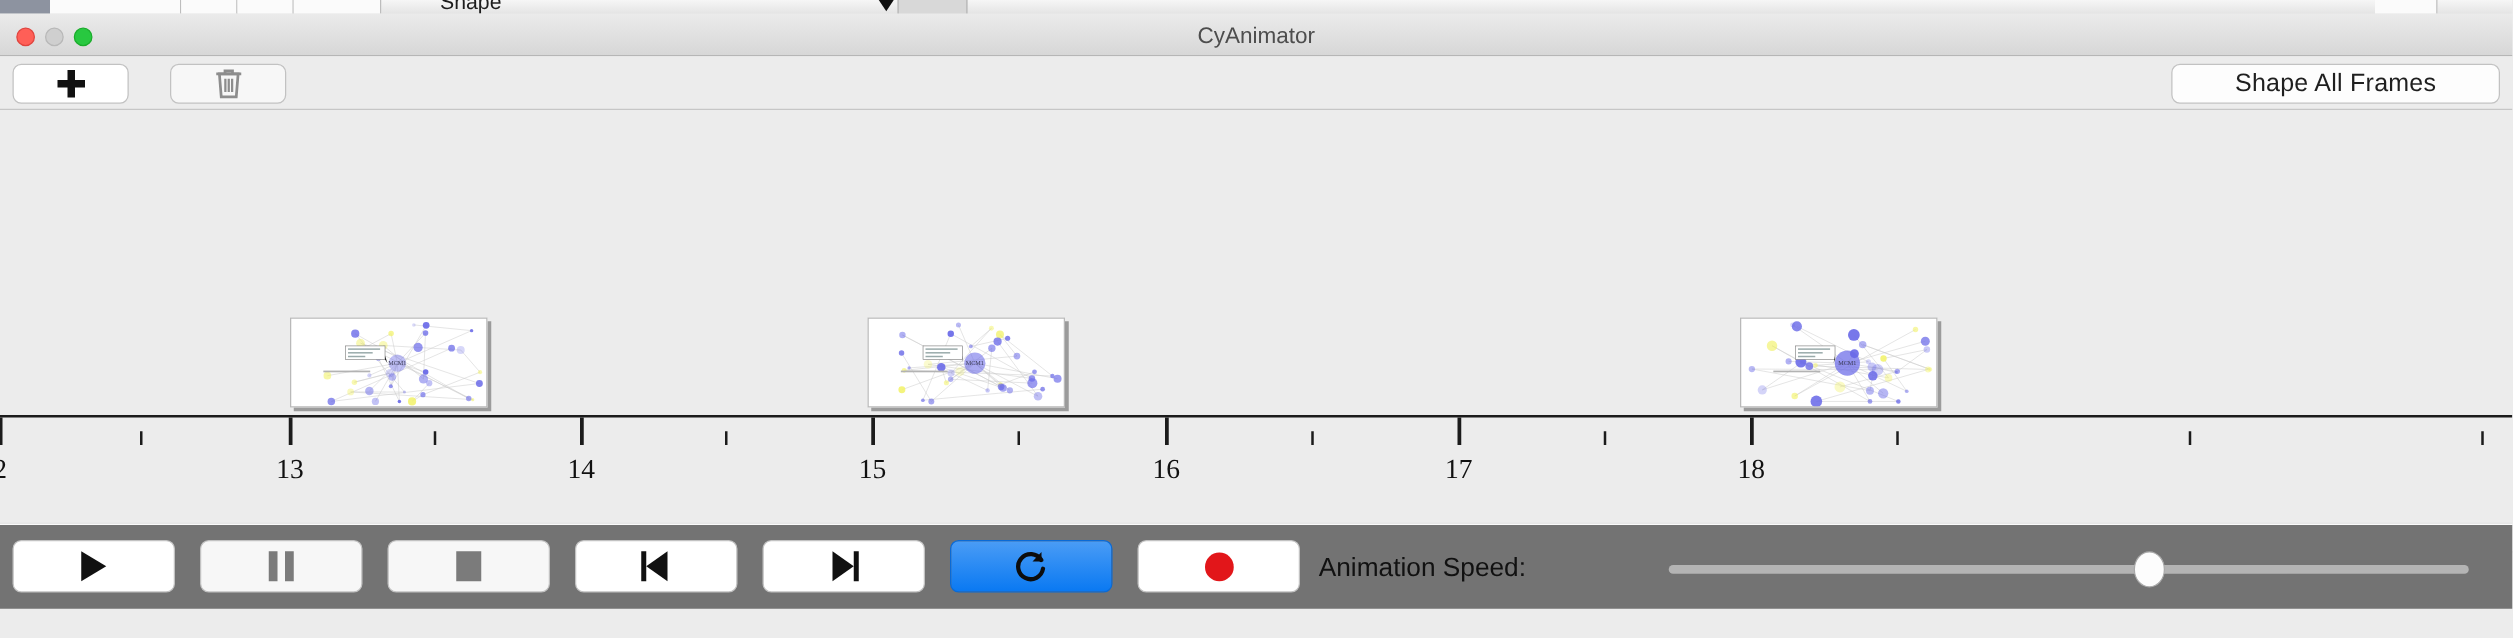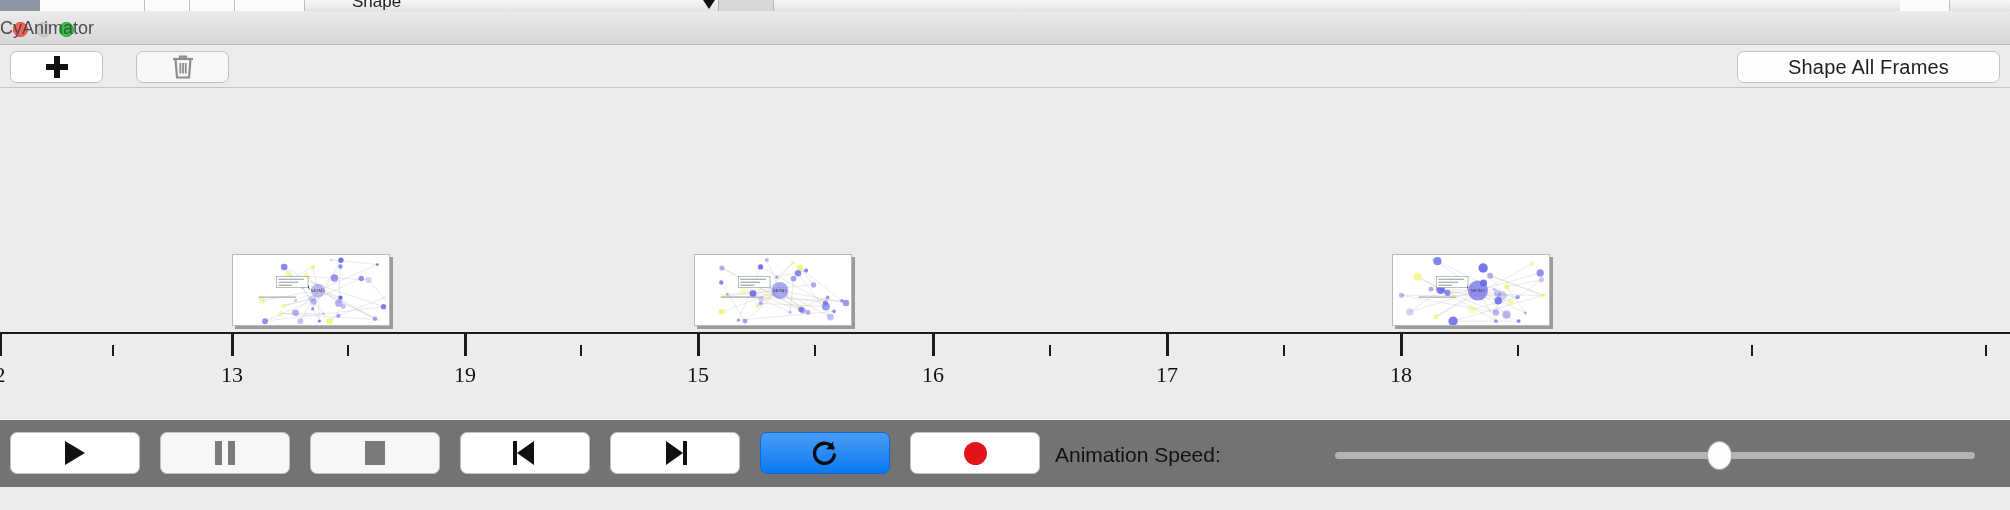--- a/index.html
+++ b/index.html
@@ -69,20 +69,21 @@
   .titlebar {
     position: absolute;
     left: 0; top: 11px;
     width: 2010px; height: 34px;
     background: linear-gradient(#ebebeb, #d7d7d7);
     border-bottom: 1px solid #b6b6b6;
   }
   .window-title {
     position: absolute;
     left: 0; right: 0; top: 7px;
+    text-align: center;
     font-size: 18px;
     color: #4d4d4d;
     font-family: "Liberation Sans", sans-serif;
   }
   .traffic {
     position: absolute;
     left: 13px; top: 11px;
     display: flex;
     gap: 8px;
   }
@@ -586,21 +587,21 @@
         </div>
       </div>
 
     <div class="ruler"></div>
     <div id="ticks-layer">
         <div class="tick tick-major" style="left: -1px;"></div>
         <div class="tick-label" style="left: 0px;">2</div>
         <div class="tick tick-major" style="left: 231px;"></div>
         <div class="tick-label" style="left: 232px;">13</div>
         <div class="tick tick-major" style="left: 464px;"></div>
-        <div class="tick-label" style="left: 465px;">19</div>
+        <div class="tick-label" style="left: 465px;">14</div>
         <div class="tick tick-major" style="left: 697px;"></div>
         <div class="tick-label" style="left: 698px; text-align: right;">15</div>
         <div class="tick tick-major" style="left: 932px;"></div>
         <div class="tick-label" style="left: 933px;">16</div>
         <div class="tick tick-major" style="left: 1166px;"></div>
         <div class="tick-label" style="left: 1167px;">17</div>
         <div class="tick tick-major" style="left: 1400px;"></div>
         <div class="tick-label" style="left: 1401px;">18</div>
         <div class="tick tick-minor" style="left: 112px;"></div>
         <div class="tick tick-minor" style="left: 347px;"></div>

